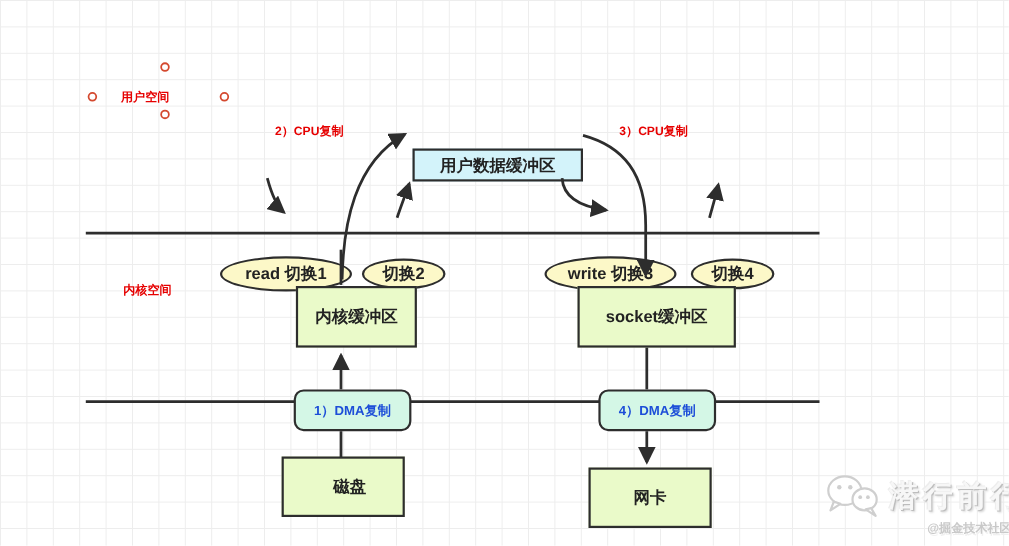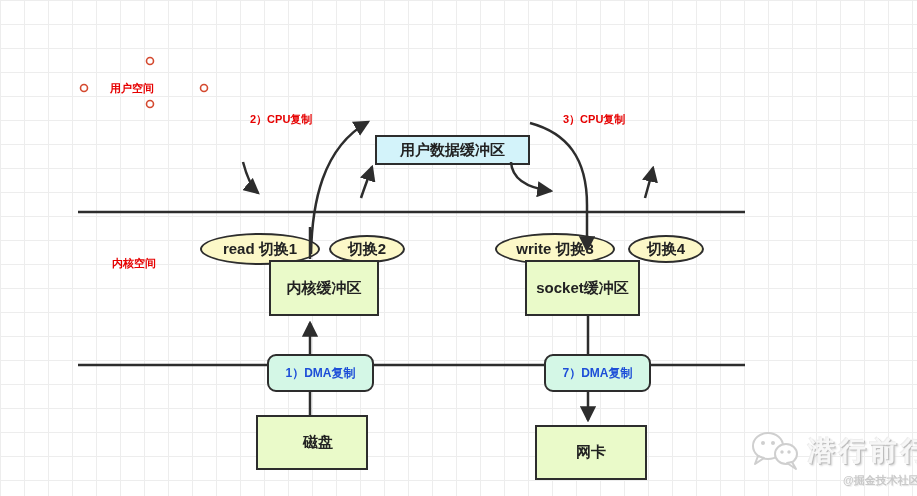--- a/index.html
+++ b/index.html
@@ -67,29 +67,29 @@
   <div class="node ellipse" style="left:495px;top:197px;width:120px;height:32px;">
     <span>write 切换3</span>
   </div>
   <div class="node ellipse" style="left:628px;top:199px;width:76px;height:28px;">
     <span>切换4</span>
   </div>
 
   <div class="node green-box" style="left:269px;top:260px;width:110px;height:56px;">
     <span>内核缓冲区</span>
   </div>
-  <div class="node green-box" style="left:525px;top:260px;width:115px;height:56px;">
+  <div class="node green-box" style="left:525px;top:260px;width:144px;height:56px;">
     <span>socket缓冲区</span>
   </div>
 
   <div class="node dma-box" style="left:267px;top:354px;width:107px;height:38px;">
     <span>1）DMA复制</span>
   </div>
   <div class="node dma-box" style="left:544px;top:354px;width:107px;height:38px;">
-    <span>7）DMA复制</span>
+    <span>4）DMA复制</span>
   </div>
 
   <div class="node green-box" style="left:256px;top:415px;width:112px;height:55px;padding-left:12px;">
     <span>磁盘</span>
   </div>
   <div class="node green-box" style="left:535px;top:425px;width:112px;height:55px;justify-content:center;">
     <span>网卡</span>
   </div>
 
   <div class="red-label" style="left:110px;top:81px;">用户空间</div>

